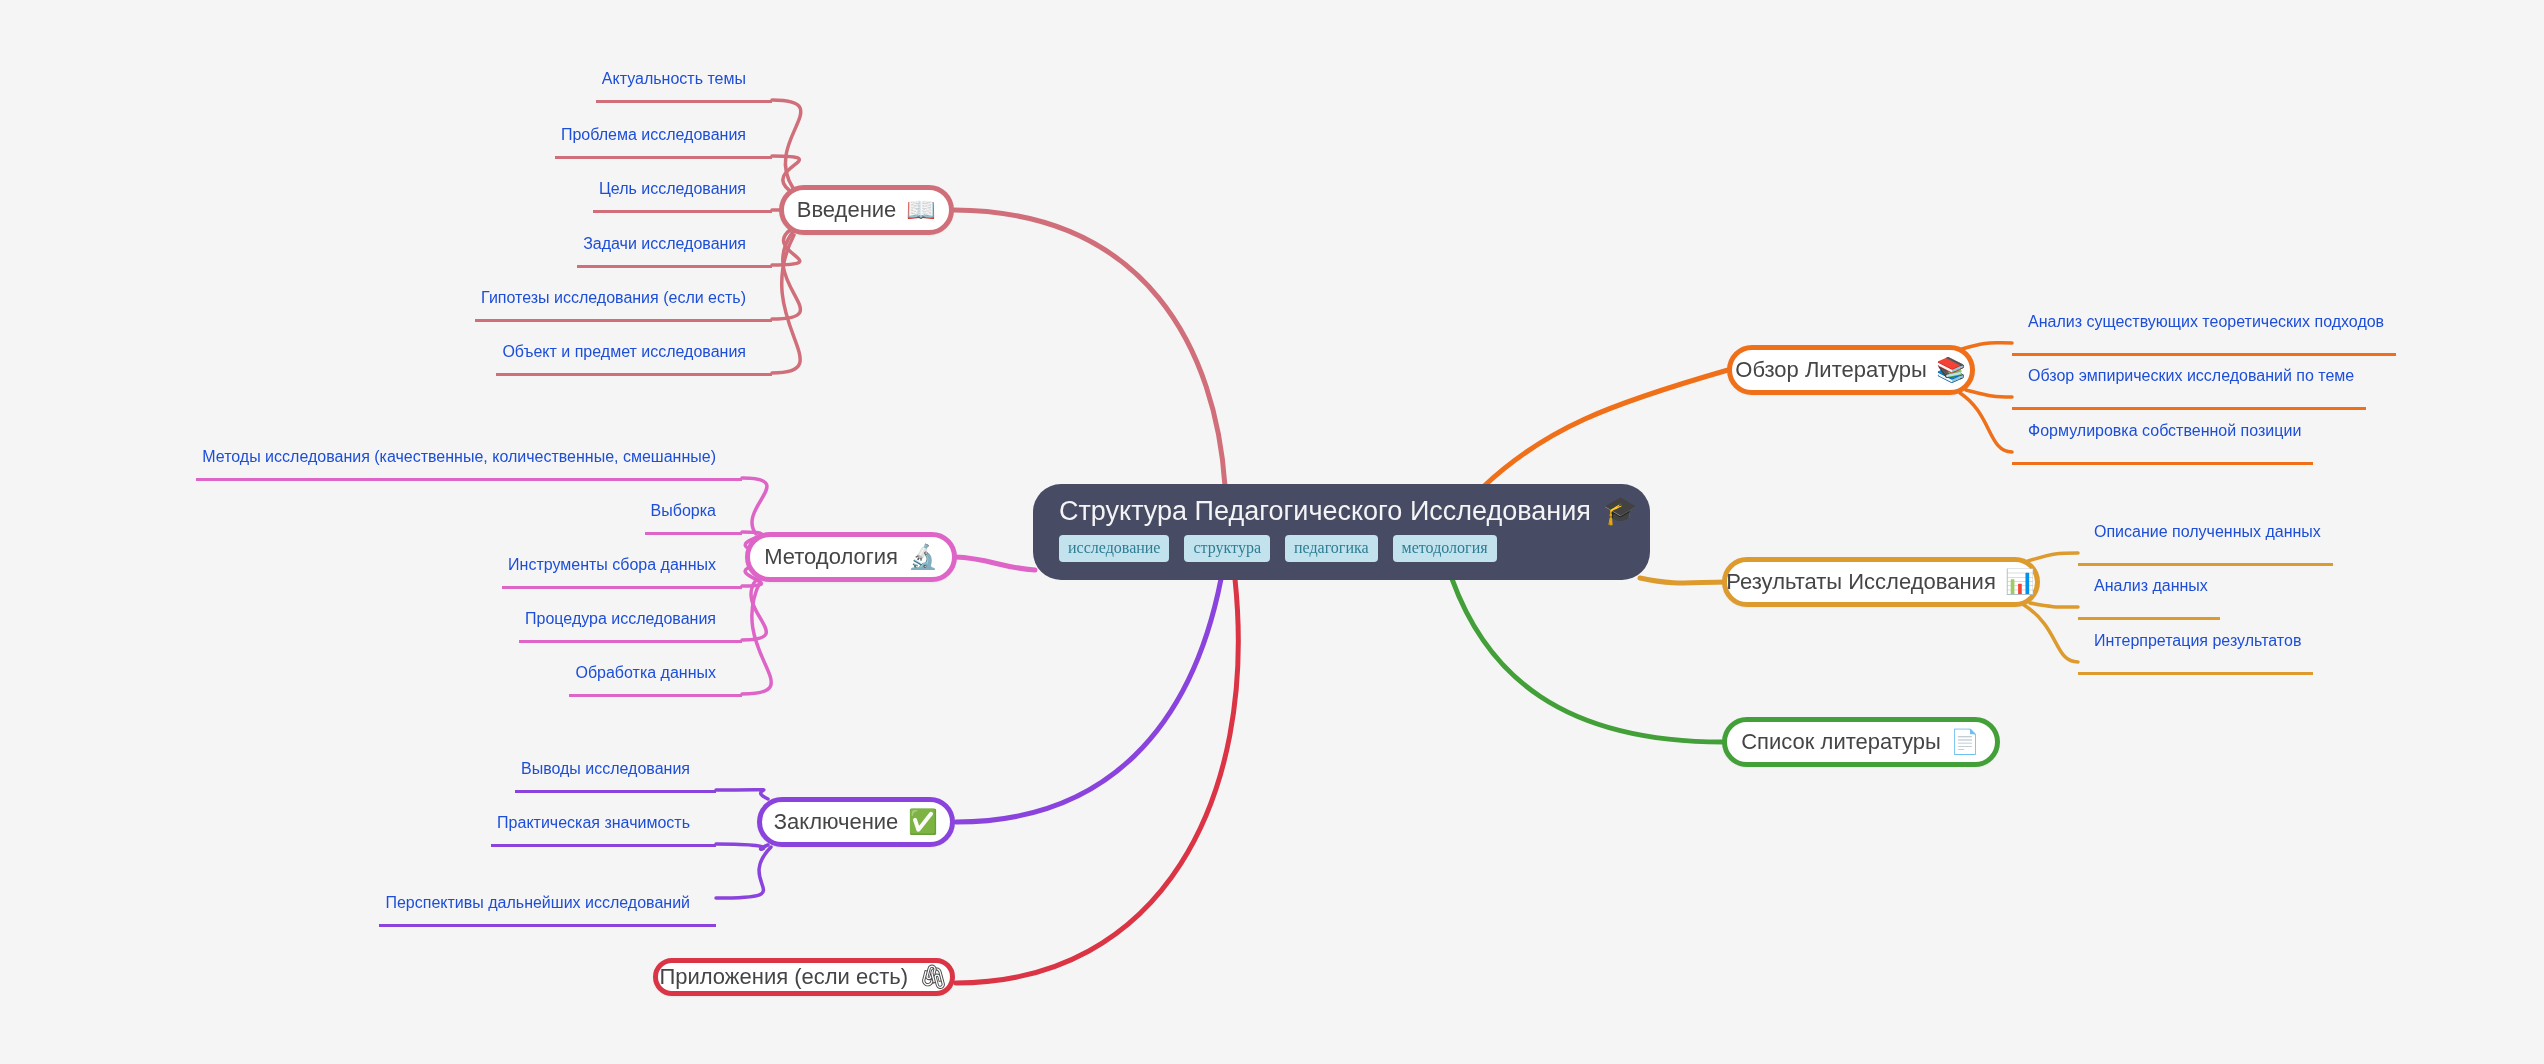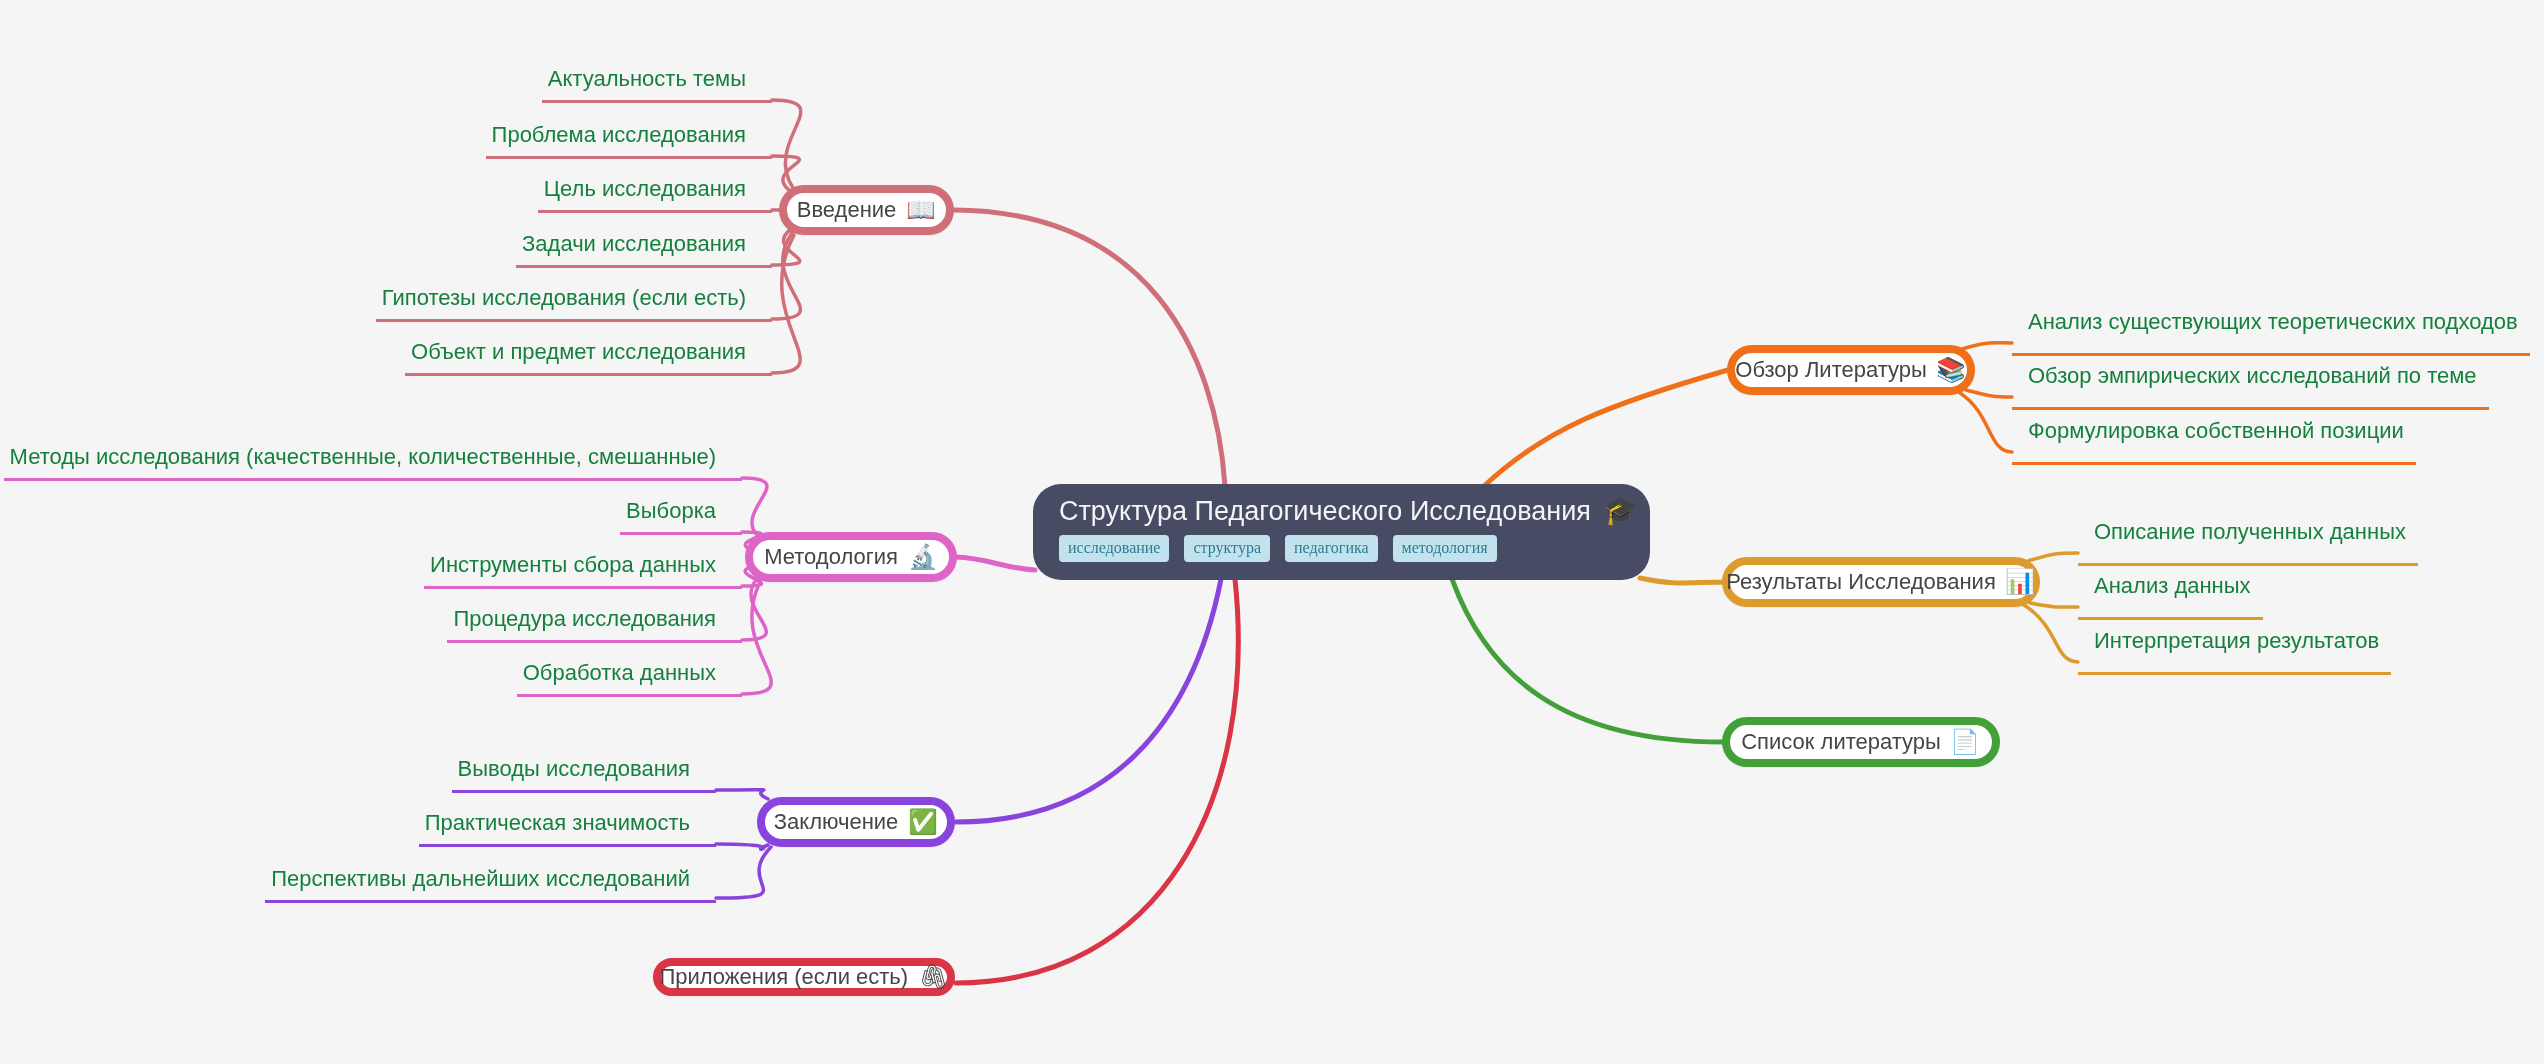--- a/index.html
+++ b/index.html
@@ -5,32 +5,32 @@
   html,body{margin:0;padding:0;}
   body{font-family:"Liberation Sans", sans-serif; background:#f5f5f6;}
   .canvas{position:relative; width:2544px; height:1064px; overflow:hidden;
           background:#f5f5f6;}
   svg.links{position:absolute; left:0; top:0; width:2544px; height:1064px;}
   svg.links path{fill:none; stroke-linecap:round;}
 
   
   .branch-node{
     position:absolute; box-sizing:border-box;
-    background:#ffffff; border:8px solid #f97316; border-radius:26px;
+    background:#ffffff; border:5px solid #f97316; border-radius:26px;
     display:flex; align-items:center; justify-content:center; gap:10px;
     font-size:22px; color:#454545; white-space:nowrap;
     box-shadow:0 1px 2px rgba(0,0,0,0.05);
   }
   .branch-node .nlabel{white-space:nowrap;}
   .branch-node .nicon{font-size:24px; line-height:1;}
 
   
   .child-topic{
     position:absolute; white-space:nowrap;
-    font-size:22px; line-height:28px; color:#15803d;
+    font-size:16px; line-height:28px; color:#1d4ed8;
     padding:0 26px 7px 6px;
     border-bottom:3.5px solid #888;
   }
   .child-topic.side-right{padding:0 12px 17px 16px;}
 
   
   .central{
     position:absolute; left:1033px; top:484px; width:617px; height:96px;
     box-sizing:border-box; border-radius:28px;
     padding:13px 26px 20px 26px;
@@ -97,21 +97,21 @@
       <div class="child-topic side-left" style="border-bottom-color: rgb(222, 100, 200); top: 497px; right: 1802px;">Выборка</div>
       <div class="child-topic side-left" style="border-bottom-color: rgb(222, 100, 200); top: 551px; right: 1802px;">Инструменты сбора данных</div>
       <div class="child-topic side-left" style="border-bottom-color: rgb(222, 100, 200); top: 605px; right: 1802px;">Процедура исследования</div>
       <div class="child-topic side-left" style="border-bottom-color: rgb(222, 100, 200); top: 659px; right: 1802px;">Обработка данных</div>
       <div class="branch-node" style="left: 757px; top: 797px; width: 198px; height: 50px; border-color: rgb(138, 67, 220);">
         <span class="nlabel">Заключение</span>
         <span class="nicon">✅</span>
       </div>
       <div class="child-topic side-left" style="border-bottom-color: rgb(138, 67, 220); top: 755px; right: 1828px;">Выводы исследования</div>
       <div class="child-topic side-left" style="border-bottom-color: rgb(138, 67, 220); top: 809px; right: 1828px;">Практическая значимость</div>
-      <div class="child-topic side-left" style="border-bottom-color: rgb(138, 67, 220); top: 865px; right: 1828px;">Перспективы дальнейших исследований</div>
+      <div class="child-topic side-left" style="border-bottom-color: rgb(138, 67, 220); top: 889px; right: 1828px;">Перспективы дальнейших исследований</div>
       <div class="branch-node" style="left: 653px; top: 958px; width: 302px; height: 38px; border-color: rgb(218, 52, 69);">
         <span class="nlabel">Приложения (если есть)</span>
         <span class="nicon">🖇</span>
       </div>
       <div class="branch-node" style="left: 1727px; top: 345px; width: 248px; height: 50px; border-color: rgb(239, 112, 25);">
         <span class="nlabel">Обзор Литературы</span>
         <span class="nicon">📚</span>
       </div>
       <div class="child-topic side-right" style="border-bottom-color: rgb(239, 112, 25); top: 308px; left: 2012px;">Анализ существующих теоретических подходов</div>
       <div class="child-topic side-right" style="border-bottom-color: rgb(239, 112, 25); top: 362px; left: 2012px;">Обзор эмпирических исследований по теме</div>

